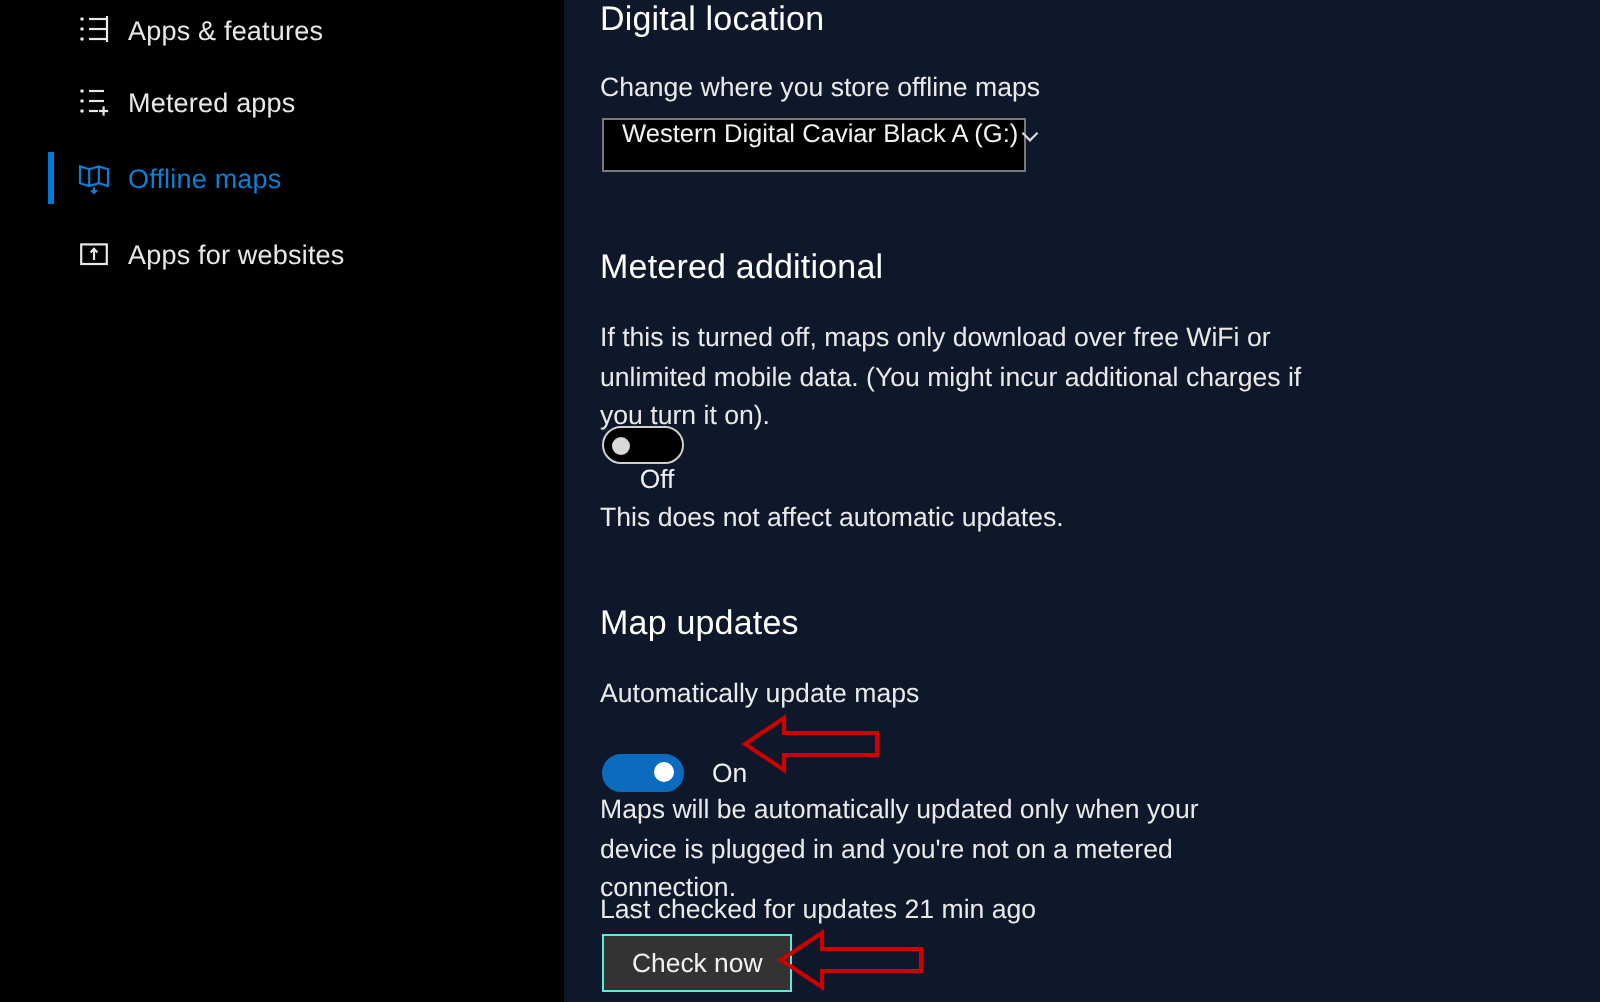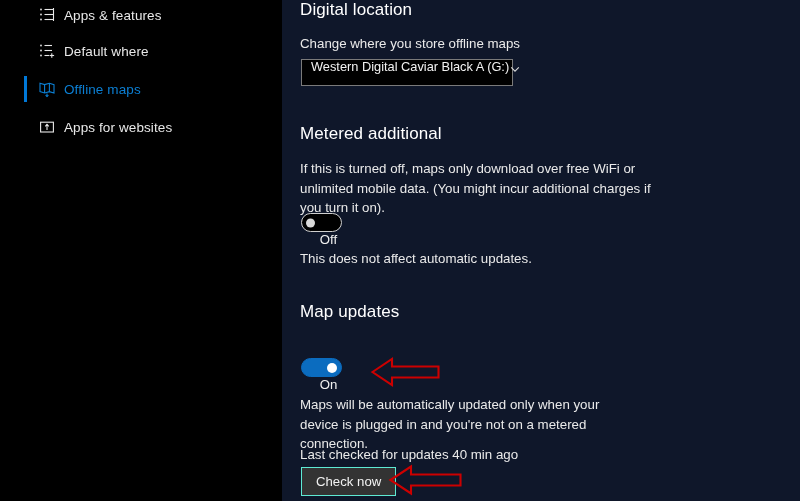--- a/index.html
+++ b/index.html
@@ -238,21 +238,21 @@
           <circle cx="3" cy="3.5" r="0.9" fill="currentColor" stroke="none"></circle>
           <circle cx="3" cy="8.5" r="0.9" fill="currentColor" stroke="none"></circle>
           <circle cx="3" cy="13.5" r="0.9" fill="currentColor" stroke="none"></circle>
           <line x1="6.5" y1="3.5" x2="14" y2="3.5"></line>
           <line x1="6.5" y1="8.5" x2="14" y2="8.5"></line>
           <line x1="6.5" y1="13.5" x2="11" y2="13.5"></line>
           <line x1="13.8" y1="11.2" x2="13.8" y2="15.8"></line>
           <line x1="11.5" y1="13.5" x2="16.1" y2="13.5"></line>
         </svg>
       </span>
-      <span class="nav-label">Default where</span>
+      <span class="nav-label">Metered apps</span>
     </div>
 
     <div class="nav-item selected" style="top:74px;padding-left:9px;">
       <span class="accent"></span>
       <span class="nav-icon">
         <svg viewBox="0 0 18 18" fill="none" stroke="currentColor" stroke-width="1.1">
           <path d="M2 3.2 L6.6 4.6 L11.4 3.2 L16 4.6 L16 13 L11.4 11.6 L6.6 13 L2 11.6 Z"></path>
           <line x1="6.6" y1="4.6" x2="6.6" y2="13"></line>
           <line x1="11.4" y1="3.2" x2="11.4" y2="11.6"></line>
           <line x1="9" y1="13.6" x2="9" y2="16.4"></line>
@@ -299,31 +299,32 @@
       <span class="switch off">
         <span class="knob"></span>
       </span>
       <span class="toggle-label">Off</span>
     </div>
 
     <p class="body-text" style="top:249px;">This does not affect automatic updates.</p>
 
     <h2 class="section-title" style="top:302px;">Map updates</h2>
 
-
-    <div class="toggle-row" style="top:358px;flex-direction:column;">
+    <p class="body-text" style="top:337px;">Automatically update maps</p>
+
+    <div class="toggle-row" style="top:375px;">
       <span class="switch on">
         <span class="knob"></span>
       </span>
       <span class="toggle-label">On</span>
     </div>
 
     <p class="body-text" style="top:395px; width:340px;">Maps will be automatically updated only when your device is plugged in and you're not on a metered connection.</p>
 
-    <p class="body-text" style="top:445px;">Last checked for updates 40 min ago</p>
+    <p class="body-text" style="top:445px;">Last checked for updates 21 min ago</p>
 
     <button class="btn" style="top:467px;">Check now</button>
 
   </main>
 
   <svg class="arrow" style="left:346px; top:356px;" width="72" height="34" viewBox="0 0 72 34">
     <path d="M2.5 16 L22 3 L22 10.5 L68.5 10.5 L68.5 21.5 L22 21.5 L22 29 Z" fill="none" stroke="#cc0000" stroke-width="2.1" stroke-linejoin="miter"></path>
   </svg>
 
   <svg class="arrow" style="left:364px; top:463px;" width="76" height="34" viewBox="0 0 76 34">

